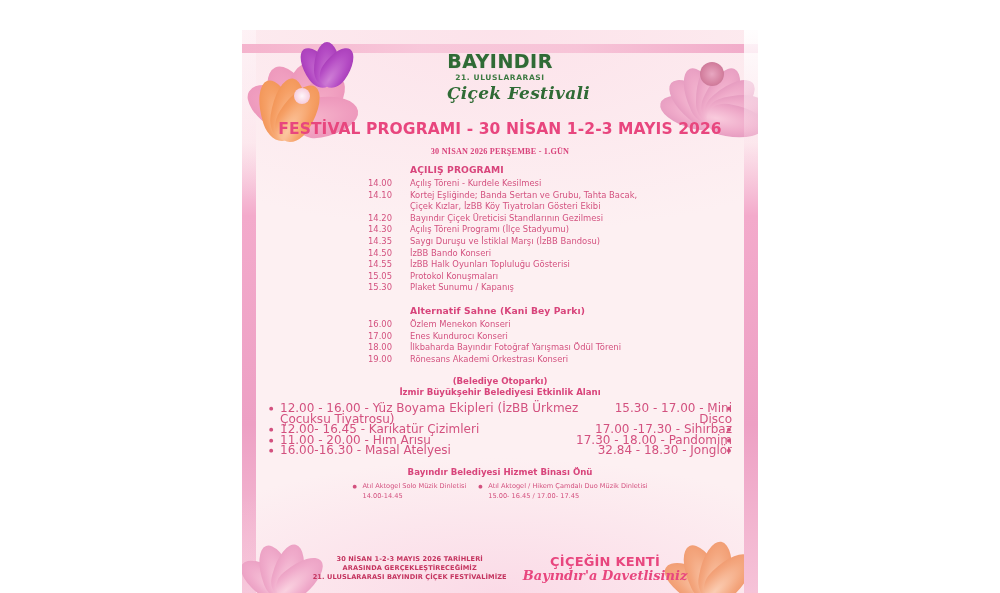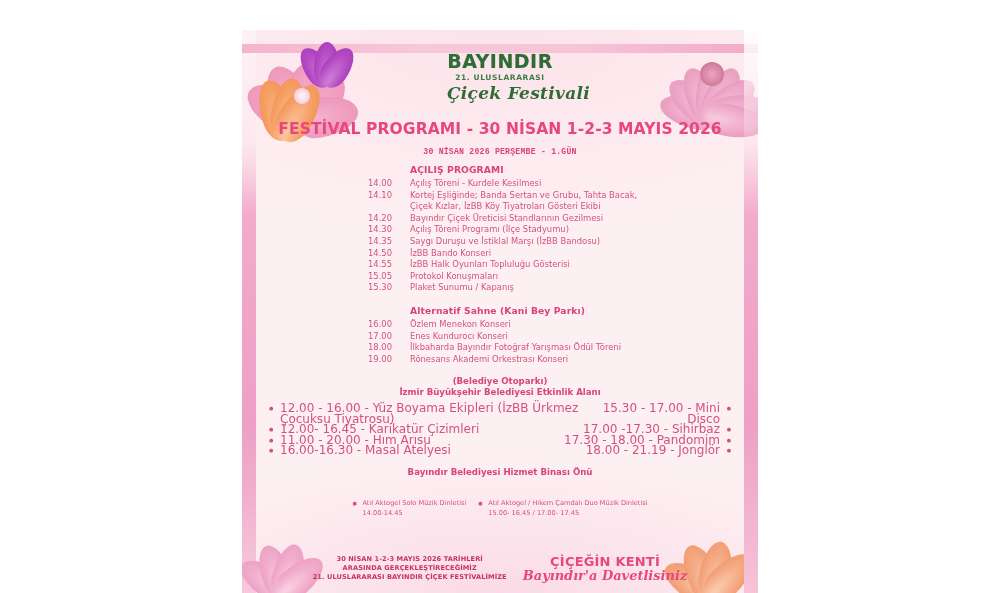--- a/index.html
+++ b/index.html
@@ -94,21 +94,21 @@
   }
 
   
   #festival-title {
     position: absolute; left: 0; right: 0; top: 90px; text-align: center;
     font-family: "DejaVu Sans", sans-serif; font-weight: 700; font-size: 15.5px;
     letter-spacing: .1px; color: #e8467e;
   }
   #day-title {
     position: absolute; left: 0; right: 0; top: 117px; text-align: center;
-    font-family: Liberation Mono, monospace; font-weight: 700; font-size: 8.2px;
+    font-family: Liberation Serif, serif; font-weight: 700; font-size: 8.2px;
     letter-spacing: .2px; color: #d9447c;
   }
 
   
   #content { position: absolute; left: 14px; right: 14px; top: 134px; }
   .sec-head {
     font-family: "DejaVu Sans", sans-serif; font-weight: 700; font-size: 9.2px;
     color: #d8447b; margin-left: 154px; margin-bottom: 3px; letter-spacing: .1px;
   }
   .sec-gap { height: 11px; }
@@ -122,27 +122,27 @@
 
   
   .block-head {
     text-align: center; font-family: "DejaVu Sans", sans-serif; font-weight: 700;
     font-size: 8.6px; color: #d8447b; line-height: 11px;
   }
   .bullets { margin-top: 5px; position: relative; }
   .brow { display: flex; justify-content: space-between; font-size: 12px;
           line-height: 10.4px; color: #d3517f; font-family: "DejaVu Sans", sans-serif; align-items: flex-end; }
   .brow .lt { padding-left: 24px; position: relative; }
-  .brow .rt { padding-right: 24px; position: relative; text-align: right; }
+  .brow .rt { padding-right: 12px; position: relative; text-align: right; }
   .brow .lt::before { content: "\25CF"; position: absolute; left: 13px; top: 0; font-size: 5px; }
   .brow .rt::after  { content: "\25CF"; position: absolute; right: 13px; top: 0; font-size: 5px; }
 
   
   #svc { margin-top: 12px; }
-  #svc .pair { display: flex; justify-content: center; gap: 12px; margin-top: 21px; }
+  #svc .pair { display: flex; justify-content: center; gap: 12px; margin-top: 4px; }
   #svc .item { font-size: 6.6px; line-height: 9.6px; color: #d3517f;
                font-family: "DejaVu Sans", sans-serif; position: relative; padding-left: 10px; }
   #svc .item::before { content: "\25CF"; position: absolute; left: 0; top: 0; font-size: 5px; }
 
   
   #footer { position: absolute; left: 14px; right: 14px; bottom: 10px;
             display: flex; align-items: center; justify-content: center; gap: 16px; }
   #footer-left {
     text-align: center; font-family: "DejaVu Sans", sans-serif; font-weight: 700;
     font-size: 6.6px; line-height: 9px; color: #c4345f; letter-spacing: .1px;
@@ -296,21 +296,21 @@
           <div class="brow">
             <div class="lt">12.00- 16.45 - Karikatür Çizimleri</div>
             <div class="rt">17.00 -17.30 - Sihirbaz</div>
           </div>
           <div class="brow">
             <div class="lt">11.00 - 20.00 - Hım Arısu</div>
             <div class="rt">17.30 - 18.00 - Pandomim</div>
           </div>
           <div class="brow">
             <div class="lt">16.00-16.30 - Masal Atelyesi</div>
-            <div class="rt">18.00 - 21.19 - Jonglör</div>
+            <div class="rt">32.84 - 18.30 - Jonglör</div>
           </div>
         </div>
       </div>
 
       <div id="svc">
         <div class="block-head">Bayındır Belediyesi Hizmet Binası Önü</div>
         <div class="pair">
           <div class="item">
             <div>Atıl Aktogel Solo Müzik Dinletisi</div>
             <div>14.00-14.45</div>

